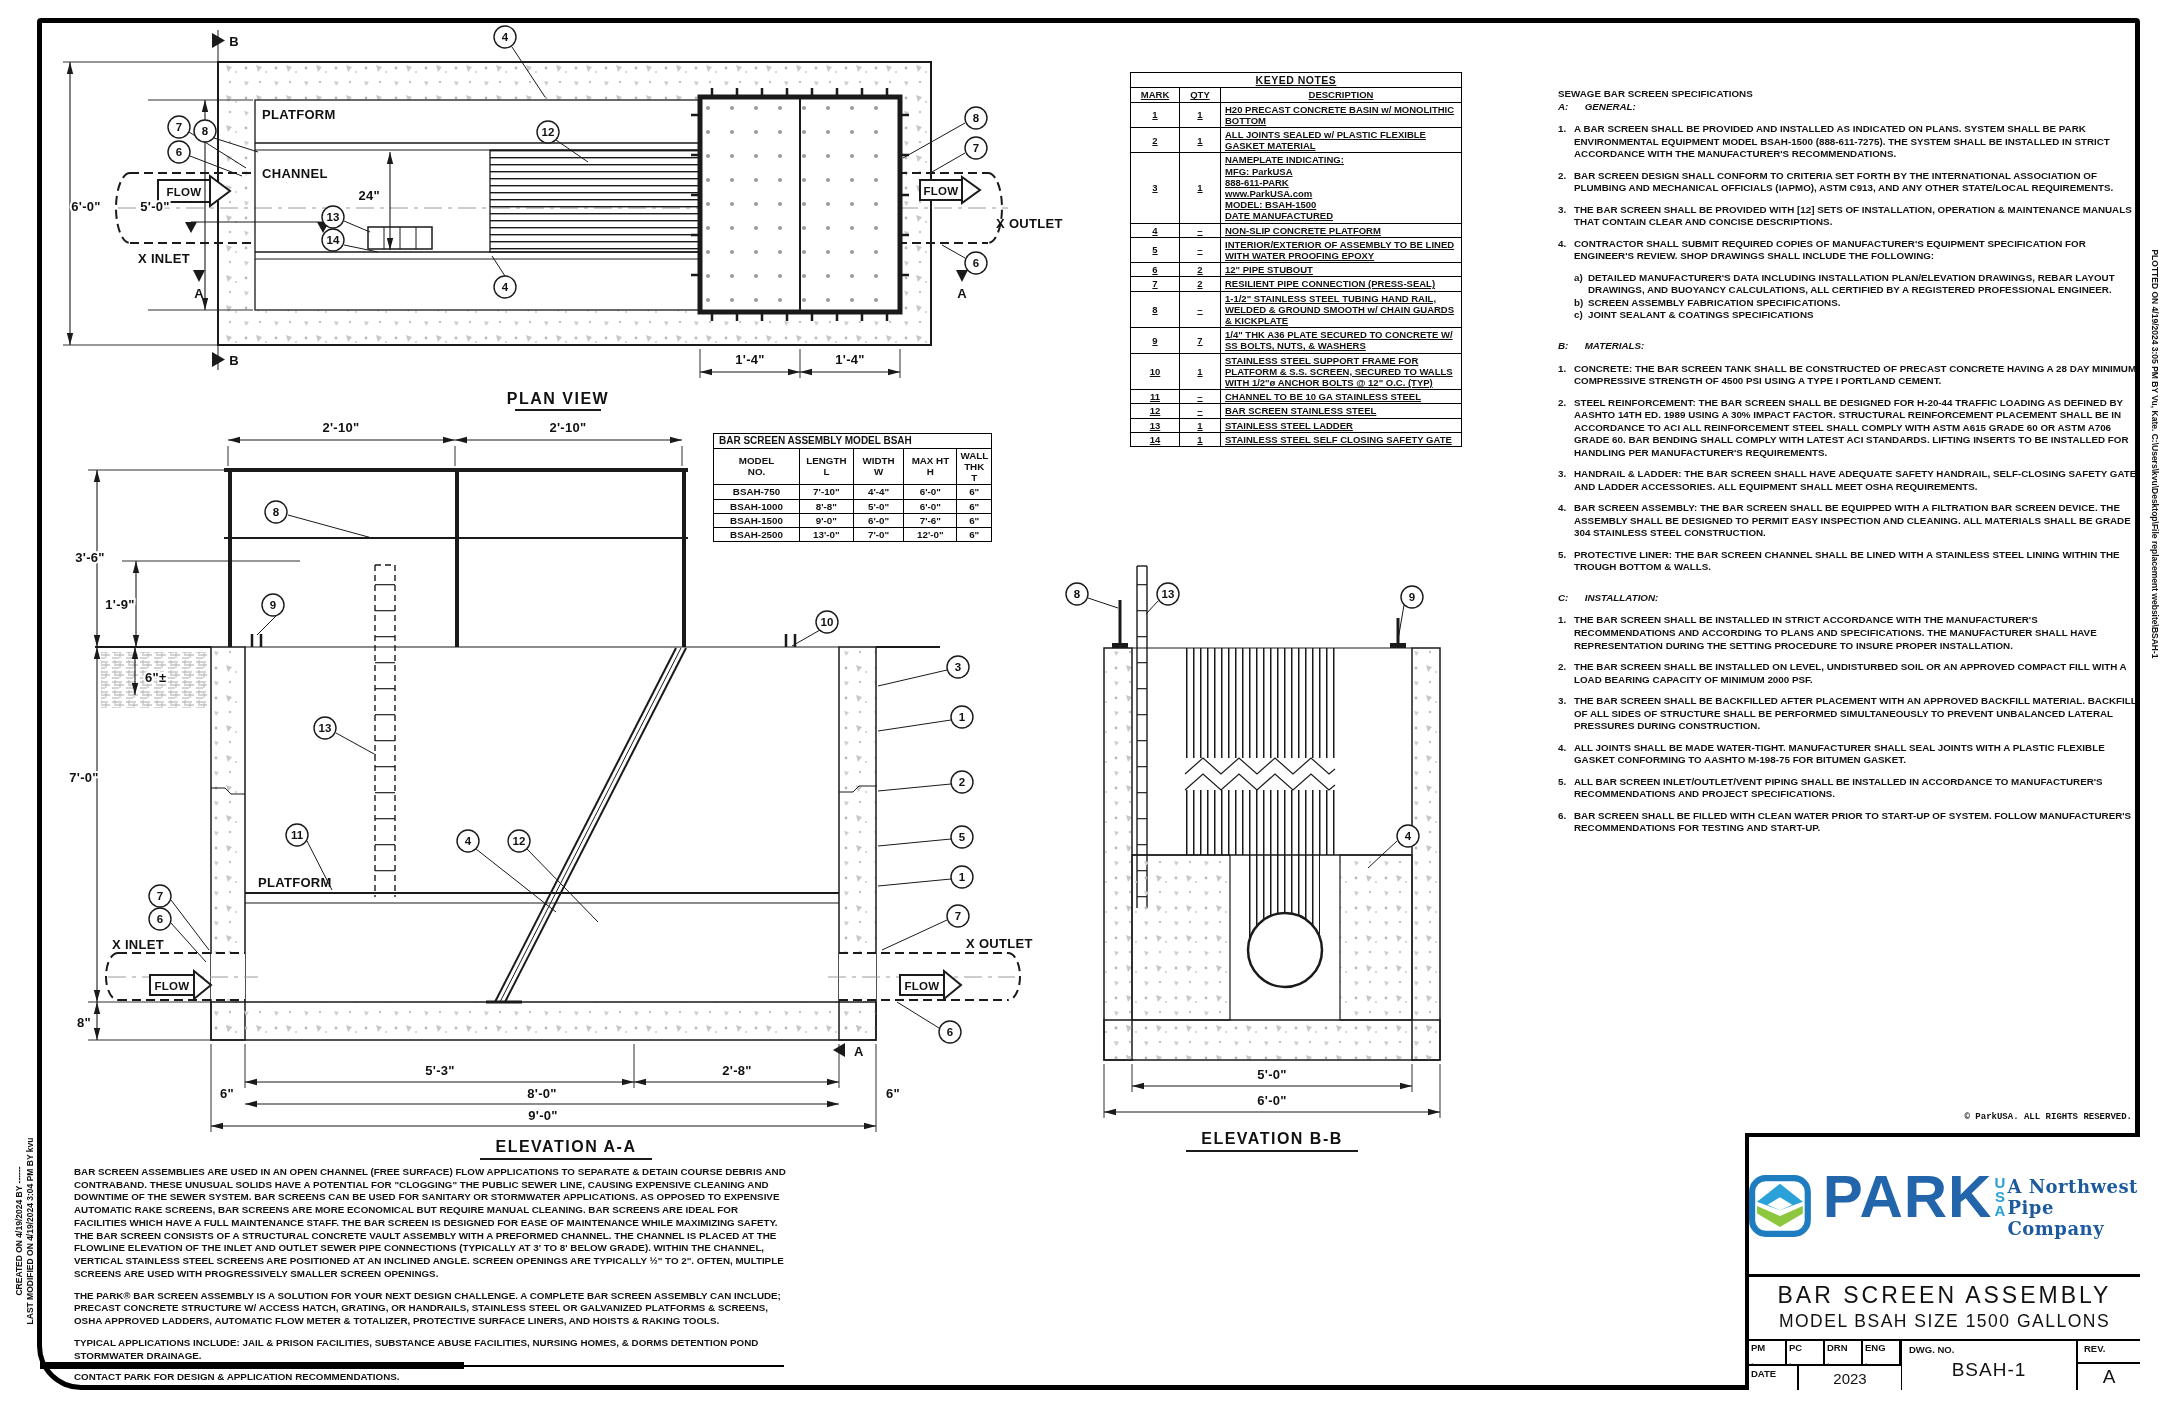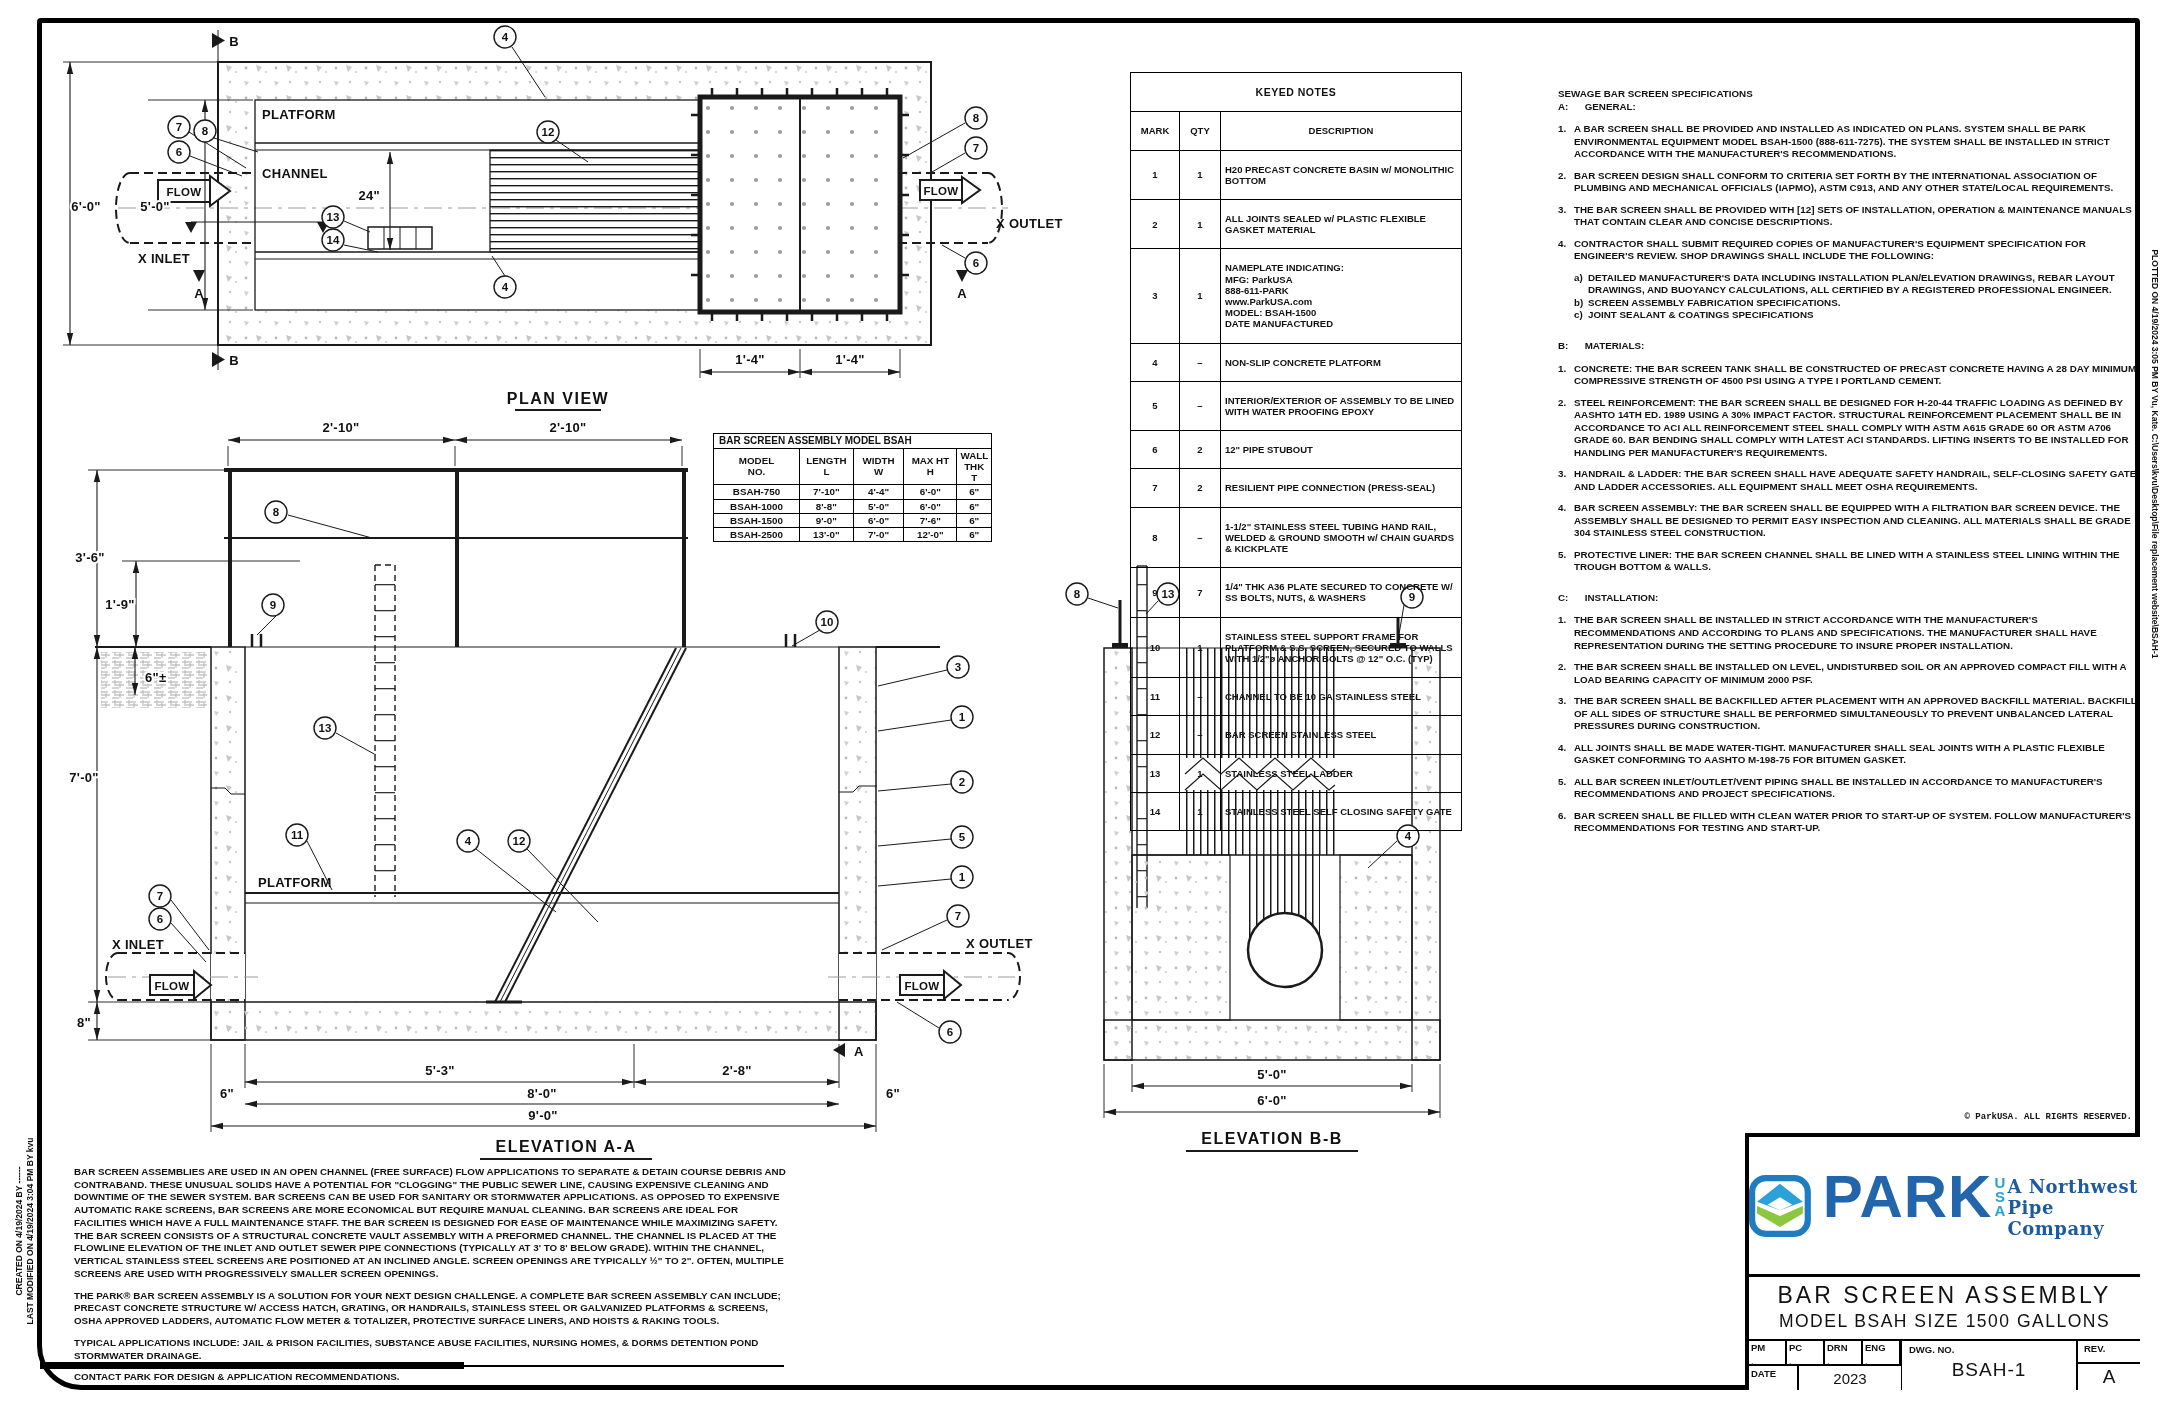--- a/index.html
+++ b/index.html
@@ -14,35 +14,35 @@
   .end{text-anchor:end;}
   .halo{paint-order:stroke;stroke:#fff;stroke-width:4px;}
   .vtitle{font:600 16px "Liberation Sans",sans-serif;fill:#111;stroke:none;letter-spacing:1.5px;text-anchor:middle;}
   .bal{font:700 11.5px "Liberation Sans",sans-serif;fill:#111;stroke:none;text-anchor:middle;}
   .dim{stroke:#1a1a1a;stroke-width:1.1;}
   .cl{stroke:#9a9a9a;stroke-width:1;stroke-dasharray:18 6 4 6;}
 
   
   table{border-collapse:collapse;}
   .knotes{position:absolute;left:1130px;top:72px;width:332px;font-size:9.5px;font-weight:700;line-height:1.18;}
-  .knotes td,.knotes th{border:1.6px solid #000;padding:13px 4px;vertical-align:middle;}
+  .knotes td,.knotes th{border:1.6px solid #000;padding:1px 4px;vertical-align:middle;text-decoration:underline;}
   .knotes .tt{text-align:center;font-size:10.5px;letter-spacing:.5px;}
   .knotes .hm{width:40px;text-align:center;}
   .knotes .hq{width:32px;text-align:center;}
   .knotes .ds{white-space:pre-line;}
   .knotes .c{text-align:center;}
 
   .mtable{position:absolute;left:713px;top:433px;width:279px;font-size:9.8px;font-weight:700;line-height:1.15;}
   .mtable td,.mtable th{border:1.6px solid #000;padding:1px 3px;text-align:center;white-space:pre-line;}
   .mtable .tt{text-align:left;font-size:10px;padding-left:5px;}
 
   
   .specs{position:absolute;left:1558px;top:88px;width:580px;font-size:9.8px;font-weight:700;line-height:1.28;letter-spacing:0;}
   .spec-title{white-space:pre;}
-  .spec-head{white-space:pre;margin:18px 0 10px;}
+  .spec-head{white-space:pre;margin:18px 0 10px;font-style:italic;}
   .spec-item{display:flex;margin:0 0 9px;}
   .spec-item .sn{flex:none;width:16px;}
   .spec-item .st{flex:1;}
   .spec-item.sub{margin:0 0 0 16px;}
   .spec-item.sub .sn{width:14px;}
 
   
   .desc{position:absolute;left:74px;top:1166px;width:714px;font-size:9.8px;font-weight:700;line-height:1.3;}
   .desc p{margin:0 0 9px;}
   .botbar{position:absolute;left:40px;top:1362px;width:424px;height:7px;background:#000;}

